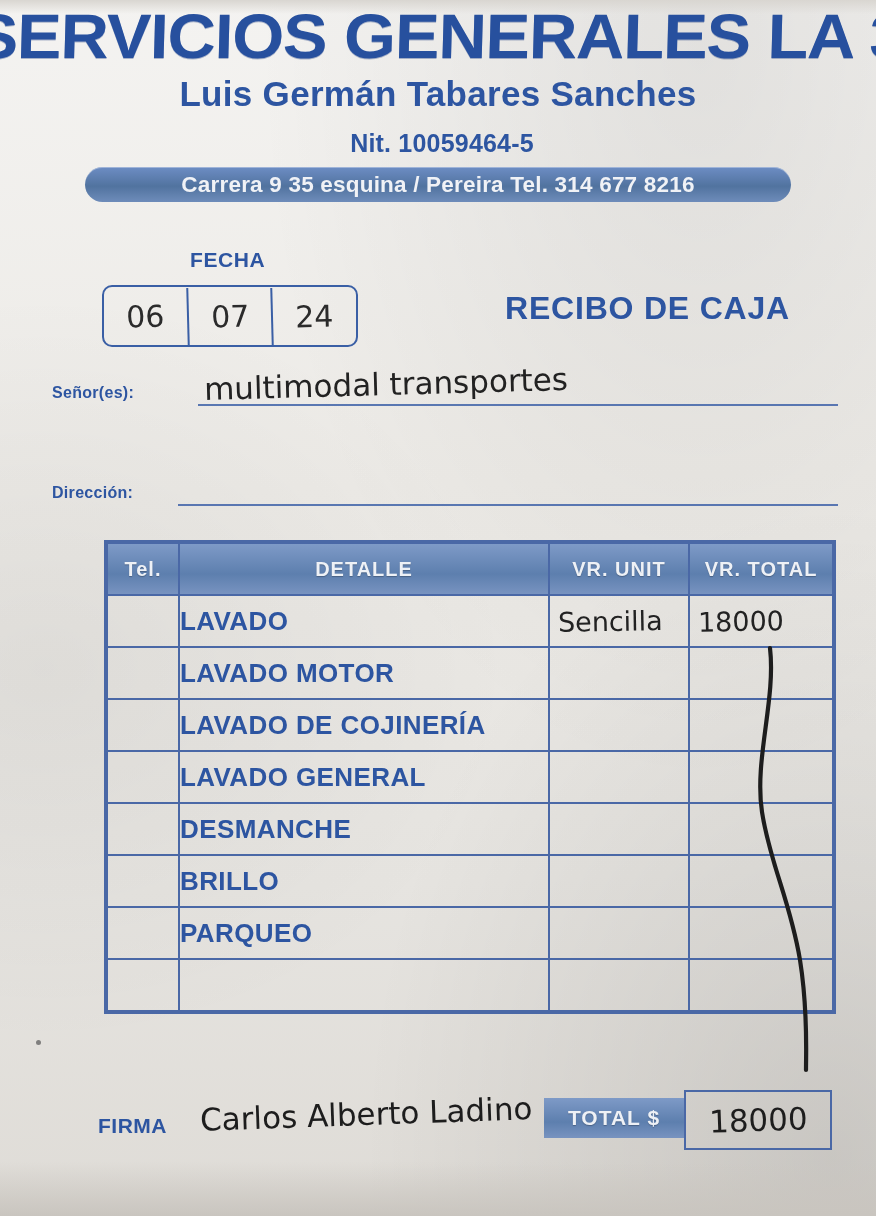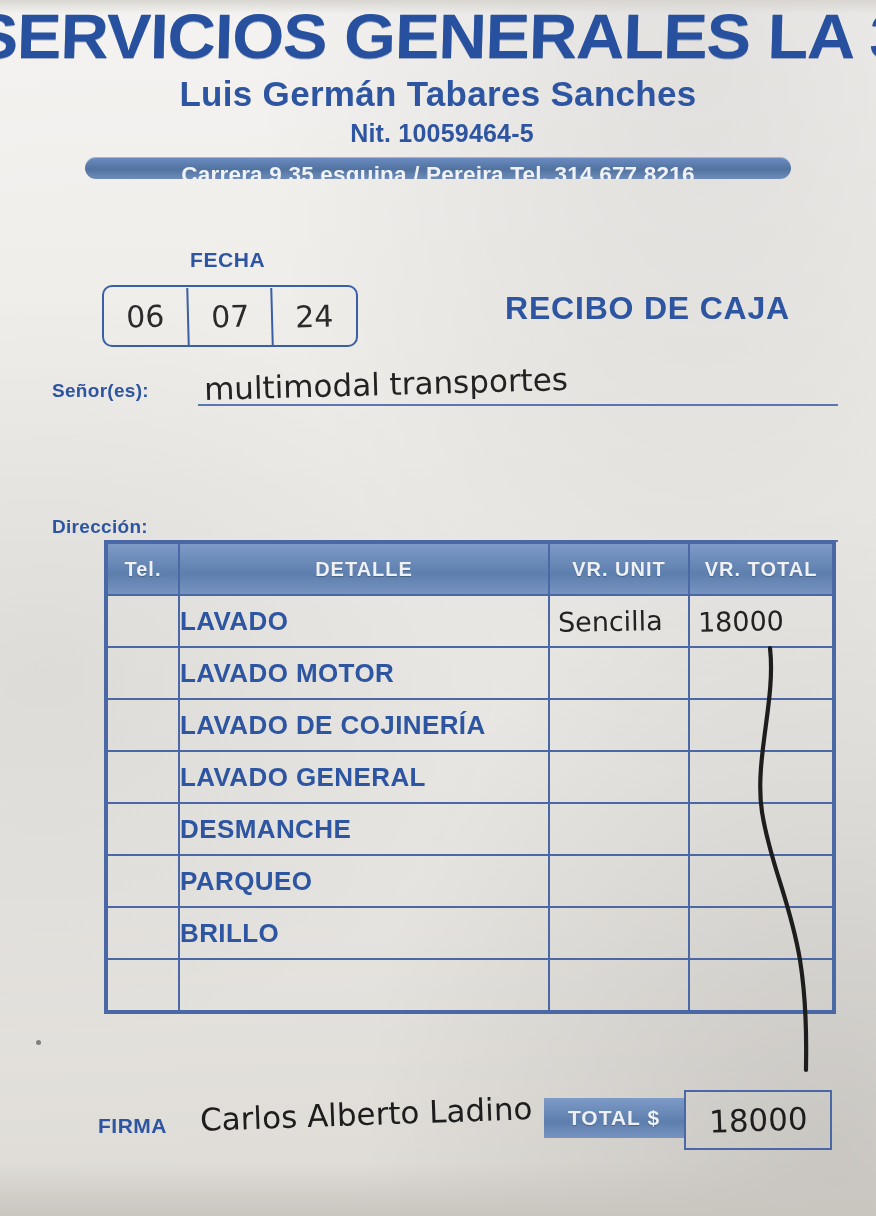--- a/index.html
+++ b/index.html
@@ -57,28 +57,28 @@
     font-weight: bold;
     font-size: 35px;
     color: #2d55a1;
     margin-top: 6px;
     letter-spacing: 0.3px;
   }
   #nit-line {
     font-weight: bold;
     font-size: 25px;
     color: #2d55a1;
-    margin-top: 5px;
+    margin-top: 15px;
     letter-spacing: 0.2px;
     padding-left: 8px;
   }
   #address-bar {
     margin: 9px auto 0 auto;
     width: 706px;
-    height: 22px;
+    height: 35px;
     border-radius: 18px;
     background: linear-gradient(180deg, #6d8dc4 0%, #51739f 55%, #6e8cba 100%);
     color: #f0f2f6;
     font-weight: bold;
     font-size: 22.5px;
     line-height: 35px;
     letter-spacing: 0.2px;
     box-shadow: inset 0 1px 0 rgba(255,255,255,0.35);
     white-space: nowrap;
     overflow: hidden;
@@ -132,41 +132,41 @@
   .field-row {
     position: absolute;
     left: 52px;
     right: 38px;
     height: 38px;
   }
   .field-label {
     position: absolute;
     bottom: 4px;
     font-weight: bold;
-    font-size: 19px;
+    font-size: 16px;
     color: #2d55a1;
     letter-spacing: 0.3px;
   }
   .field-rule {
     position: absolute;
     bottom: 0;
     height: 2px;
     background: #3f63a8;
     opacity: 0.85;
   }
   .hand {
     position: absolute;
     font-family: "DejaVu Sans", sans-serif;
     color: #222;
     white-space: nowrap;
   }
 
   #row-senor { top: 368px; }
   #row-cc    { top: 428px; }
-  #row-dir   { top: 504px; }
+  #row-dir   { top: 468px; }
 
   #senor-hand {
     left: 152px; bottom: 4px;
     font-size: 31px;
     transform: rotate(-1.6deg);
   }
   #cc-hand {
     left: 126px; bottom: 2px;
     font-size: 32px;
     transform: rotate(-1deg);
@@ -379,27 +379,27 @@
           <td class="total"><span class="cell-hand"></span></td>
         </tr>
         <tr>
           <td></td>
           <td class="detail">DESMANCHE</td>
           <td class="unit"><span class="cell-hand"></span></td>
           <td class="total"><span class="cell-hand"></span></td>
         </tr>
         <tr>
           <td></td>
+          <td class="detail">BRILLO</td>
+          <td class="unit"><span class="cell-hand"></span></td>
+          <td class="total"><span class="cell-hand"></span></td>
+        </tr>
+        <tr>
+          <td></td>
           <td class="detail">PARQUEO</td>
-          <td class="unit"><span class="cell-hand"></span></td>
-          <td class="total"><span class="cell-hand"></span></td>
-        </tr>
-        <tr>
-          <td></td>
-          <td class="detail">BRILLO</td>
           <td class="unit"><span class="cell-hand"></span></td>
           <td class="total"><span class="cell-hand"></span></td>
         </tr>
         <tr>
           <td></td>
           <td class="detail"></td>
           <td class="unit"><span class="cell-hand"></span></td>
           <td class="total"><span class="cell-hand"></span></td>
         </tr>
       </tbody>

